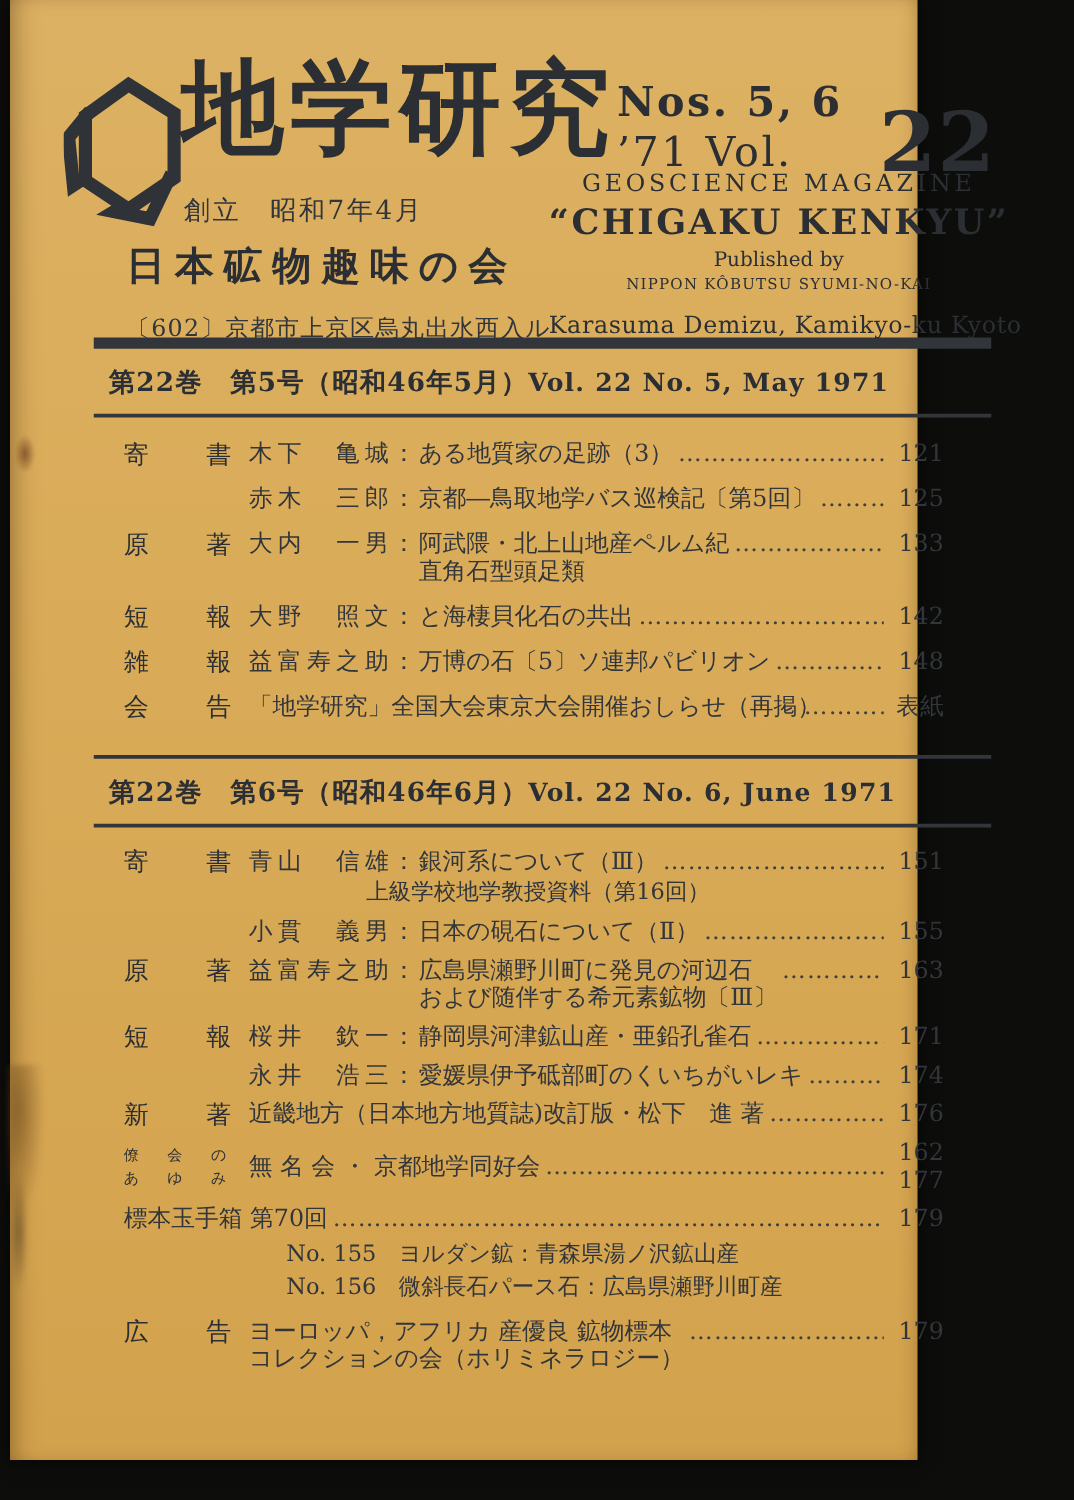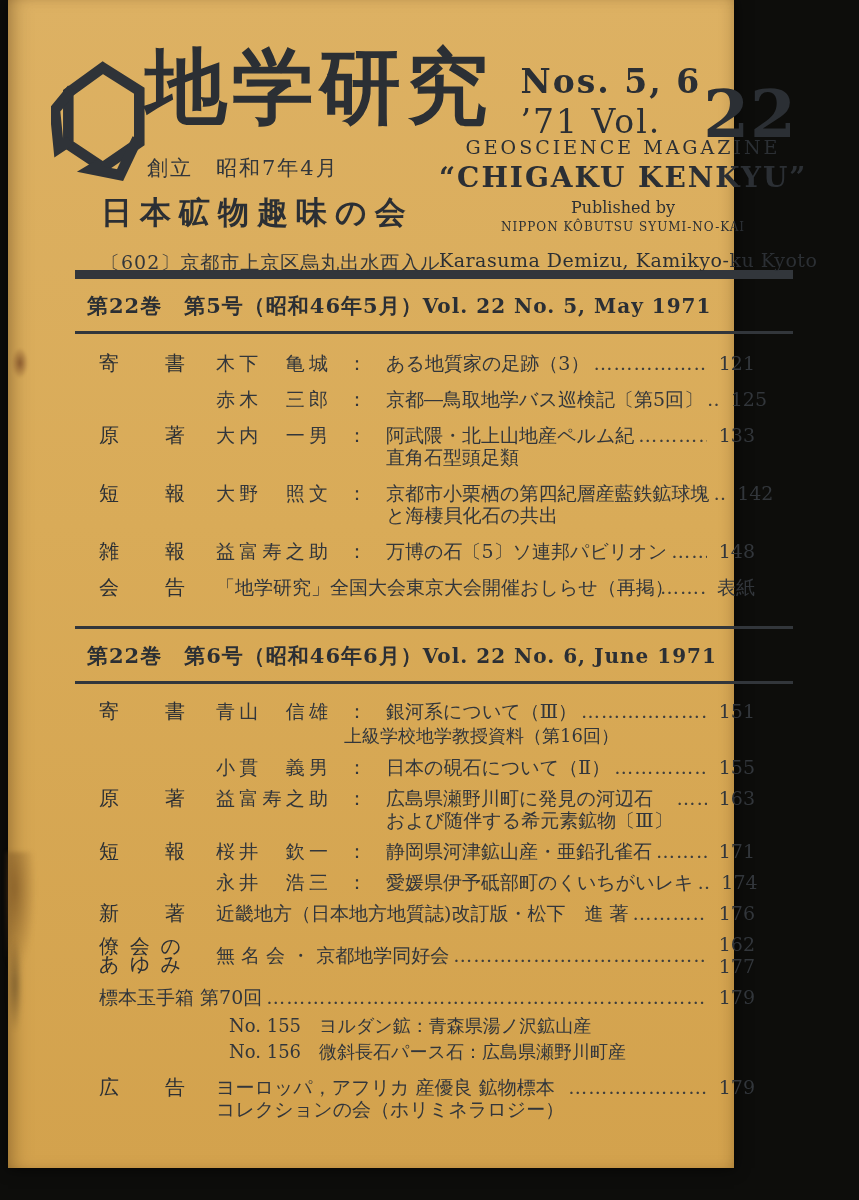--- a/index.html
+++ b/index.html
@@ -27,21 +27,21 @@
   .content{position:relative;margin:0 45px 0 67px;width:718px;}
 
   
   .mast{position:relative;height:268px;}
   .logo{position:absolute;left:-24px;top:60px;width:96px;height:140px;}
   .title-jp{
     position:absolute;left:70px;top:42px;
     font-size:82px;font-weight:bold;line-height:1.08;letter-spacing:5px;
     color:var(--ink-dark);white-space:nowrap;
   }
-  .nosblock{position:absolute;right:-4px;top:62px;display:flex;align-items:flex-end;color:var(--ink-dark);}
+  .nosblock{position:absolute;right:-4px;top:62px;display:flex;align-items:flex-end;color:var(--ink-dark);gap:27px;}
   .noscol{display:flex;flex-direction:column;align-items:flex-start;margin-right:2px;}
   .nos-line1{font-size:33px;font-weight:bold;letter-spacing:2px;white-space:nowrap;}
   .nos-line2{font-size:33px;font-weight:normal;letter-spacing:2px;white-space:nowrap;margin-top:1px;}
   .vol-num{font-size:66px;font-weight:bold;line-height:.82;letter-spacing:1px;}
 
   .mast-left{position:absolute;left:26px;top:154px;white-space:nowrap;}
   .founded{font-size:21px;padding-left:46px;letter-spacing:2px;}
   .society{font-size:31px;font-weight:bold;letter-spacing:8px;margin-top:10px;color:var(--ink-dark);}
   .address-jp{font-size:19px;margin-top:16px;letter-spacing:1px;}
 
@@ -59,24 +59,24 @@
     display:flex;align-items:baseline;
     padding:13px 0 11px 12px;
     border-bottom:3px solid var(--ink);
   }
   .issue-head.topline{border-top:3px solid var(--ink);}
   .ih-jp{font-size:21px;font-weight:bold;letter-spacing:1px;white-space:nowrap;color:var(--ink-dark);}
   .ih-en{font-size:20px;font-weight:bold;letter-spacing:1px;white-space:nowrap;color:var(--ink-dark);}
 
   .rows{padding:18px 38px 14px 24px;}
   .rows-1{padding-top:16px;}
-  .toc-row{display:flex;align-items:flex-start;margin-bottom:14px;font-size:19px;line-height:22px;gap:17px;}
+  .toc-row{display:flex;align-items:flex-start;margin-bottom:14px;font-size:19px;line-height:22px;}
   .rows-1 .toc-row{margin-bottom:9px;}
   .cat{flex:0 0 100px;font-size:20px;text-align:justify;text-align-last:justify;padding-right:14px;white-space:nowrap;color:var(--ink-dark);}
-  .cat-2l{font-size:20px;line-height:18px;padding-right:18px;align-self:center;}
+  .cat-2l{font-size:12px;line-height:18px;padding-right:18px;align-self:center;}
   .cat-2l .catline{text-align:justify;text-align-last:justify;}
   .author{flex:0 0 112px;text-align:justify;text-align-last:justify;white-space:nowrap;}
   .colon{flex:0 0 24px;text-align:center;}
   .mid{flex:1;min-width:0;}
   .l1{display:flex;align-items:flex-start;}
   .l1.center{align-items:center;}
   .tlines{flex:0 0 auto;max-width:440px;}
   .tline{white-space:nowrap;}
   .leader{flex:1 1 auto;min-width:12px;overflow:hidden;white-space:nowrap;margin:0 4px;opacity:.92;}
   .leader::after{content:"…………………………………………………………………………………………";letter-spacing:1px;}
@@ -181,21 +181,20 @@
               </div>
             </div>
           </div>
           <div class="toc-row">
             <div class="cat">短　報</div>
             <div class="author">大野　照文</div>
             <div class="colon">：</div>
             <div class="mid">
               <div class="l1">
                 <div class="tlines">
-                  <div class="tline">京都市小栗栖の第四紀層産藍鉄鉱球塊</div>
                   <div class="tline">と海棲貝化石の共出</div>
                 </div>
                 <div class="leader"></div>
                 <div class="pages">
                   <div class="page">142</div>
                 </div>
               </div>
             </div>
           </div>
           <div class="toc-row">

